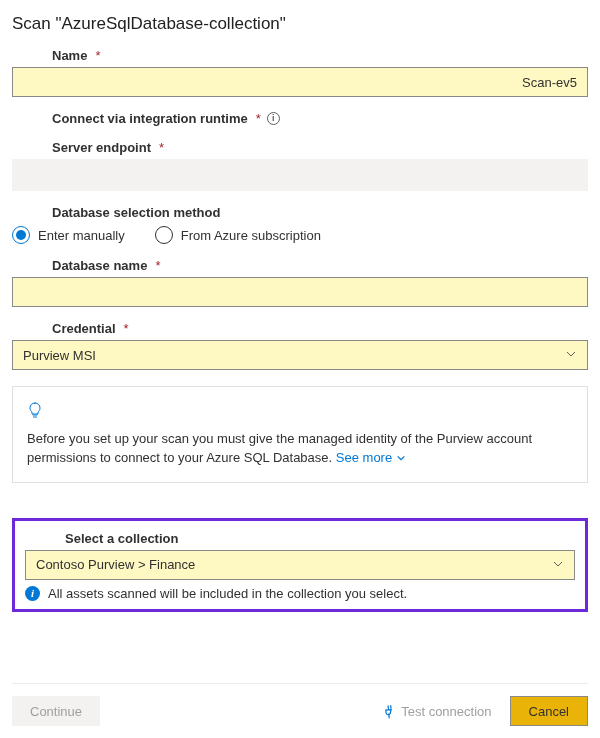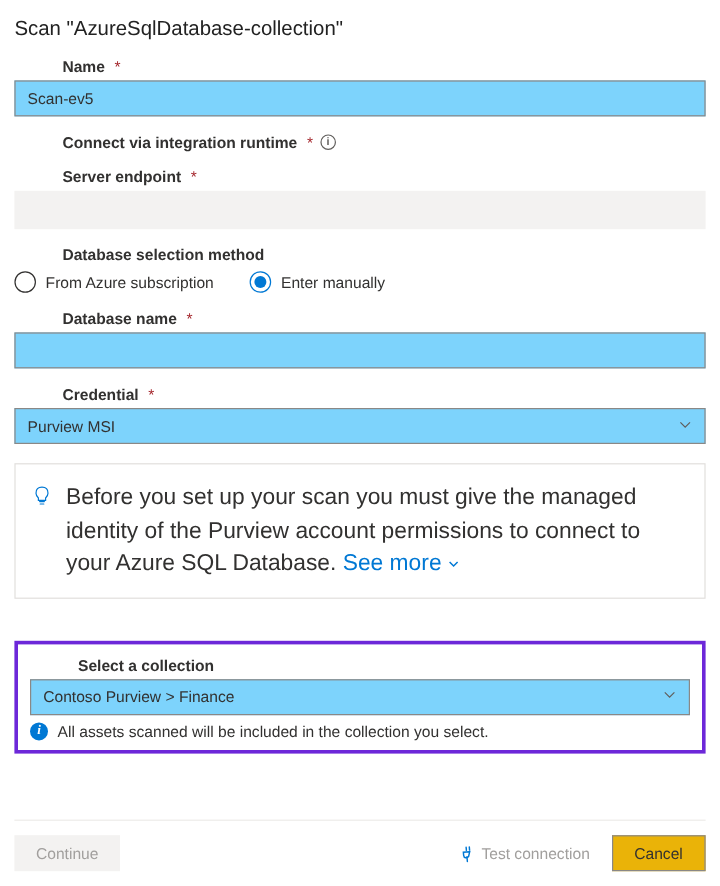--- a/index.html
+++ b/index.html
@@ -53,21 +53,22 @@
       color: #605e5c;
     }
     .text-input, .select-box {
       width: 100%;
       height: 30px;
       border: 1px solid #8a8886;
       padding: 0 10px;
       font-size: 13px;
       font-family: inherit;
       color: #323130;
-      background: #7dd3fc;
+      background: #fef9c3;
+      text-align: right;
     }
     .select-box {
       display: flex;
       align-items: center;
       justify-content: space-between;
       cursor: pointer;
     }
     .select-box .chevron {
       font-size: 11px;
       color: #605e5c;
@@ -107,24 +108,25 @@
       width: 10px;
       height: 10px;
       border-radius: 50%;
       background: #0078d4;
     }
     .msg-box {
       border: 1px solid #e1dfdd;
       padding: 14px 14px;
       display: flex;
       gap: 12px;
-      font-size: 19px;
+      font-size: 13px;
       color: #323130;
       margin-top: 16px;
       line-height: 1.45;
+      flex-direction: column;
     }
     .lightbulb {
       flex-shrink: 0;
       width: 16px;
       height: 16px;
       margin-top: 1px;
     }
     .see-more {
       color: #0078d4;
       cursor: pointer;
@@ -235,28 +237,28 @@
   </div>
   <div class="readonly-box"></div>
 </div>
 
 <div class="field">
   <div class="field-label">
     <span>Database selection method</span>
   </div>
   <div class="radio-row">
     <label class="radio-option">
-      <span class="radio-circle"></span>
-      <span>From Azure subscription</span>
-    </label>
-    <label class="radio-option">
       <span class="radio-circle selected">
           <span class="radio-inner"></span>
         </span>
       <span>Enter manually</span>
+    </label>
+    <label class="radio-option">
+      <span class="radio-circle"></span>
+      <span>From Azure subscription</span>
     </label>
   </div>
 </div>
 
 <div class="field">
   <div class="field-label">
     <span>Database name</span>
       <span class="req">*</span>
   </div>
   <input type="text" class="text-input" value="" style="">

